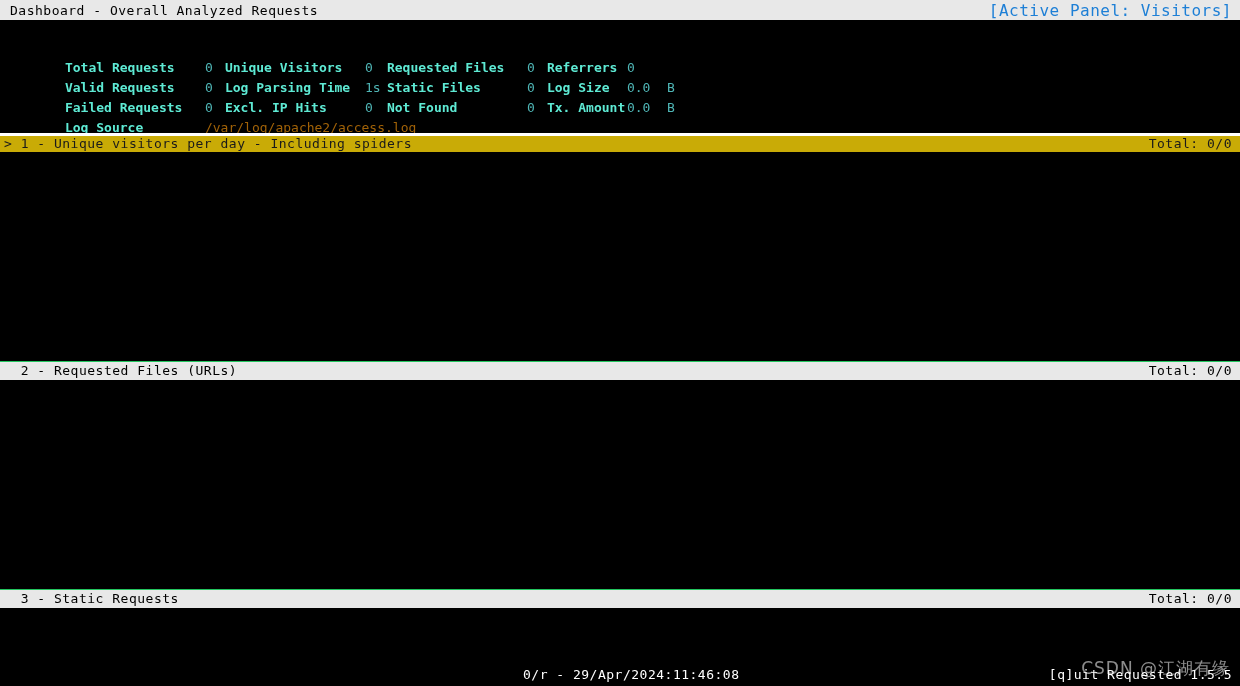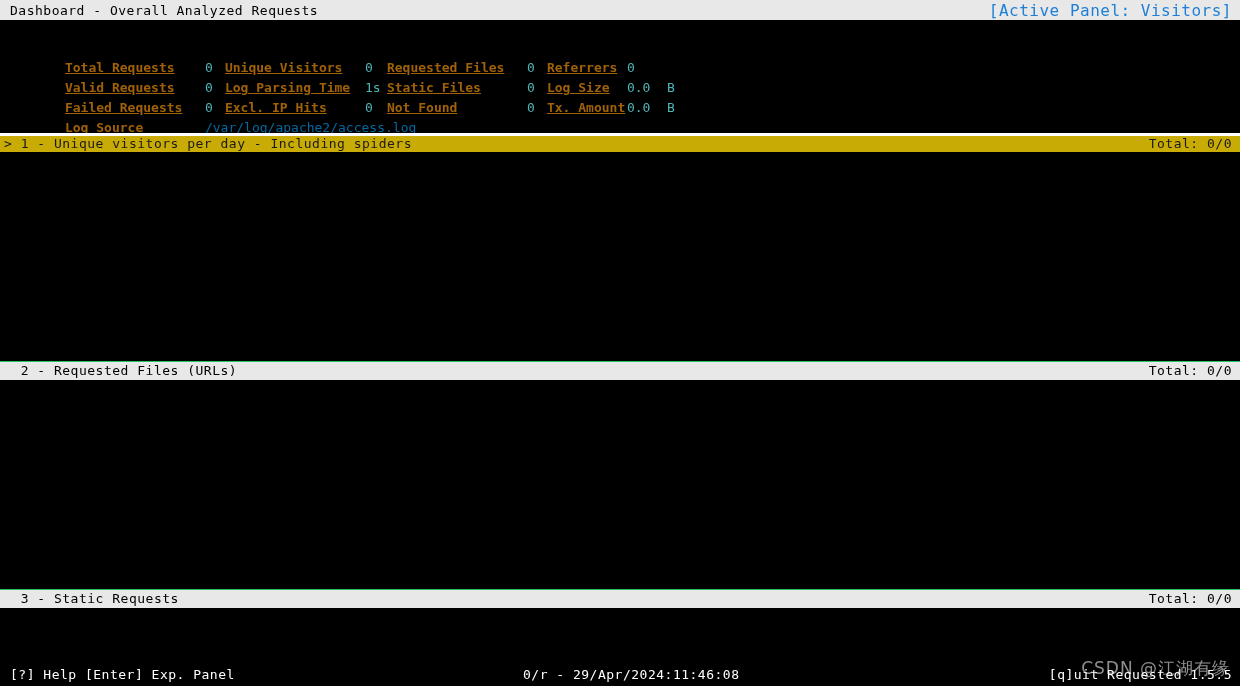--- a/index.html
+++ b/index.html
@@ -65,32 +65,31 @@
     line-height: 20px;
     white-space: pre;
     display: block;
   }
   .cell {
     display: inline-block;
     white-space: pre;
     vertical-align: top;
   }
   .lbl {
-    color: #a16207;
+    color: #5eead4;
     font-weight: bold;
-    text-decoration: underline;
   }
   .val {
     color: #4fb6b6;
   }
   .unit {
     color: #4fb6b6;
   }
   .path {
-    color: #0369a1;
+    color: #a16207;
   }
 
   
   .c-lbl1 { width: 140px; }
   .c-val1 { width: 20px; text-align: left; }
   .c-lbl2 { width: 140px; }
   .c-val2 { width: 22px; text-align: left; }
   .c-lbl3 { width: 140px; }
   .c-val3 { width: 20px; text-align: left; }
   .c-lbl4 { width: 80px; }
@@ -210,20 +209,19 @@
   </div>
   <div class="panel-body" style="top:382px; height:207px;"></div>
 
   <div class="panel-header inactive" style="top:589px;">
     <span class="ph-left">  3 - Static Requests</span>
     <span class="ph-right">Total: 0/0</span>
   </div>
   <div class="panel-body" style="top:610px; height:54px;"></div>
 
   <div class="statusbar">
-    <span class="sb-left">[?] Help [Enter] Exp. Panel</span>
     <span class="sb-mid">0/r - 29/Apr/2024:11:46:08</span>
     <span class="sb-right">[q]uit Requested 1.5.5</span>
   </div>
 
   <div class="watermark">CSDN @江湖有缘</div>
 
 </div>
 
 </body></html>

